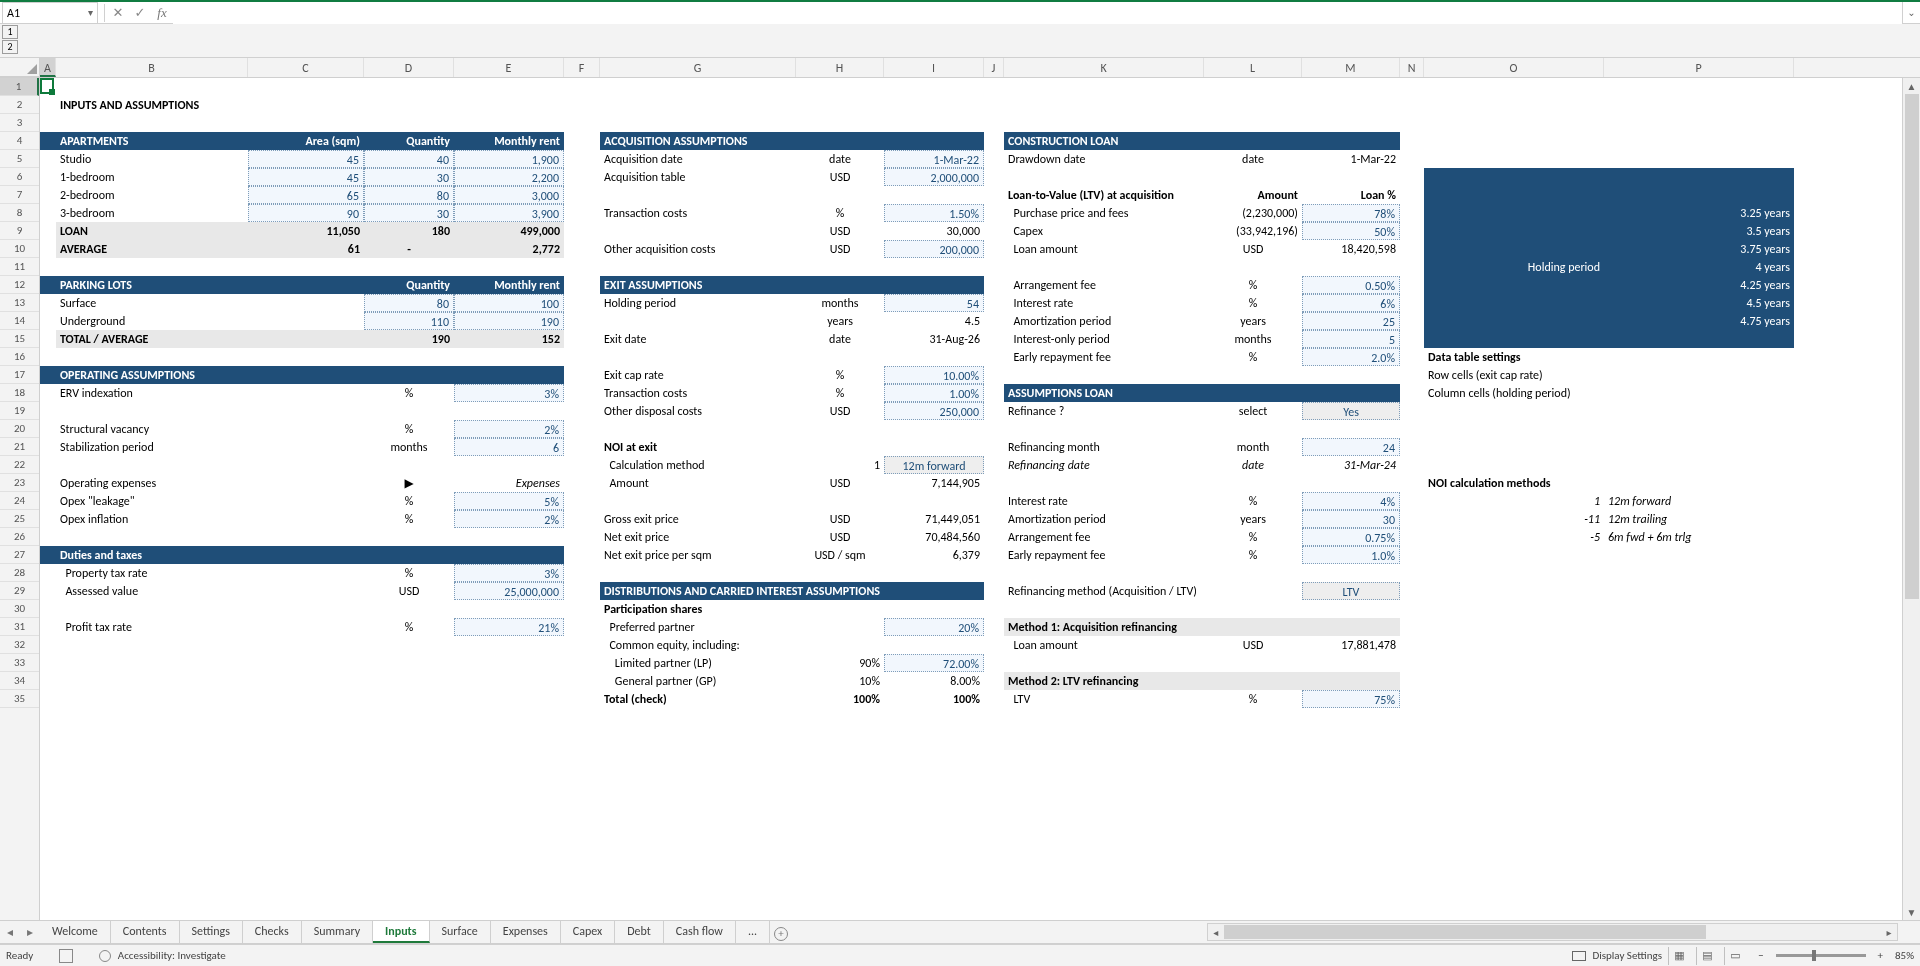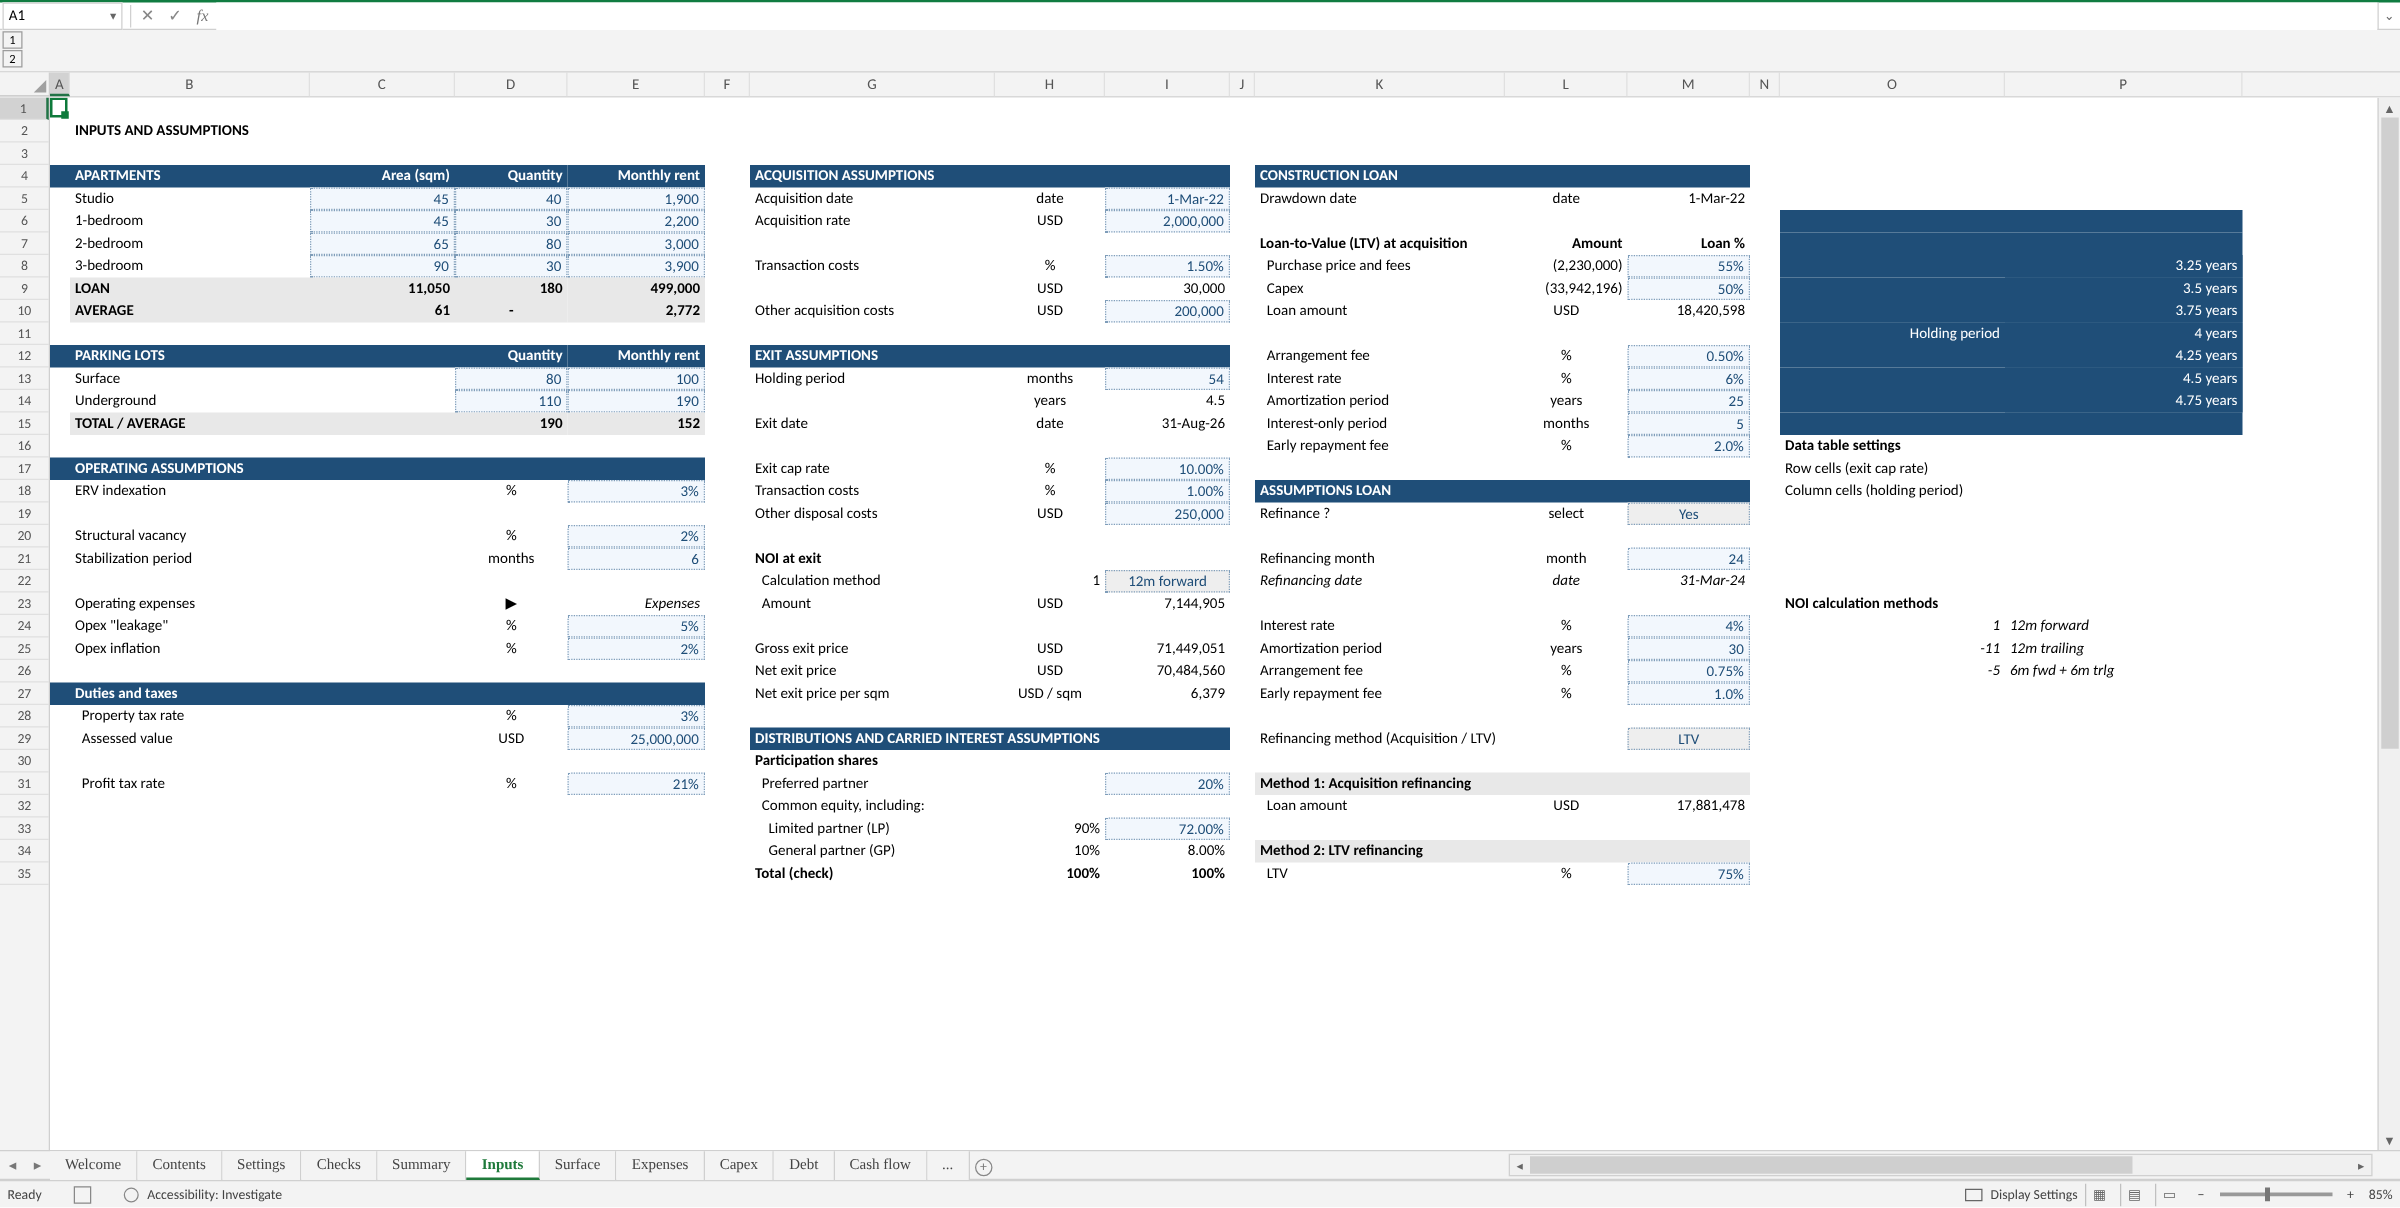--- a/index.html
+++ b/index.html
@@ -432,21 +432,21 @@
         <div class="cell " style="left:16px;top:504px;width:192px">&nbsp;&nbsp;Assessed value</div>
         <div class="cell c" style="left:324px;top:504px;width:90px">USD</div>
         <div class="cell input-cell" style="left:414px;top:504px;width:110px">25,000,000</div>
         <div class="cell " style="left:16px;top:540px;width:192px">&nbsp;&nbsp;Profit tax rate</div>
         <div class="cell c" style="left:324px;top:540px;width:90px">%</div>
         <div class="cell input-cell" style="left:414px;top:540px;width:110px">21%</div>
         <div class="cell hdr-cell" style="left:560px;top:54px;width:384px">ACQUISITION ASSUMPTIONS</div>
         <div class="cell " style="left:560px;top:72px;width:196px">Acquisition date</div>
         <div class="cell c" style="left:756px;top:72px;width:88px">date</div>
         <div class="cell input-cell" style="left:844px;top:72px;width:100px">1-Mar-22</div>
-        <div class="cell " style="left:560px;top:90px;width:196px">Acquisition rate</div>
+        <div class="cell " style="left:560px;top:90px;width:196px">Acquisition table</div>
         <div class="cell c" style="left:756px;top:90px;width:88px">USD</div>
         <div class="cell input-cell" style="left:844px;top:90px;width:100px">2,000,000</div>
         <div class="cell " style="left:560px;top:126px;width:196px">Transaction costs</div>
         <div class="cell c" style="left:756px;top:126px;width:88px">%</div>
         <div class="cell input-cell" style="left:844px;top:126px;width:100px">1.50%</div>
         <div class="cell c" style="left:756px;top:144px;width:88px">USD</div>
         <div class="cell r" style="left:844px;top:144px;width:100px">30,000</div>
         <div class="cell " style="left:560px;top:162px;width:196px">Other acquisition costs</div>
         <div class="cell c" style="left:756px;top:162px;width:88px">USD</div>
         <div class="cell input-cell" style="left:844px;top:162px;width:100px">200,000</div>
@@ -500,21 +500,21 @@
         <div class="cell b r" style="left:844px;top:612px;width:100px">100%</div>
         <div class="cell hdr-cell" style="left:964px;top:54px;width:396px">CONSTRUCTION LOAN</div>
         <div class="cell " style="left:964px;top:72px;width:200px">Drawdown date</div>
         <div class="cell c" style="left:1164px;top:72px;width:98px">date</div>
         <div class="cell r" style="left:1262px;top:72px;width:98px">1-Mar-22</div>
         <div class="cell b" style="left:964px;top:108px;width:200px">Loan-to-Value (LTV) at acquisition</div>
         <div class="cell b r" style="left:1164px;top:108px;width:98px">Amount</div>
         <div class="cell b r" style="left:1262px;top:108px;width:98px">Loan %</div>
         <div class="cell " style="left:964px;top:126px;width:200px">&nbsp;&nbsp;Purchase price and fees</div>
         <div class="cell r" style="left:1164px;top:126px;width:98px">(2,230,000)</div>
-        <div class="cell input-cell" style="left:1262px;top:126px;width:98px">55%</div>
+        <div class="cell input-cell" style="left:1262px;top:126px;width:98px">78%</div>
         <div class="cell " style="left:964px;top:144px;width:200px">&nbsp;&nbsp;Capex</div>
         <div class="cell r" style="left:1164px;top:144px;width:98px">(33,942,196)</div>
         <div class="cell input-cell" style="left:1262px;top:144px;width:98px">50%</div>
         <div class="cell " style="left:964px;top:162px;width:200px">&nbsp;&nbsp;Loan amount</div>
         <div class="cell c" style="left:1164px;top:162px;width:98px">USD</div>
         <div class="cell r" style="left:1262px;top:162px;width:98px">18,420,598</div>
         <div class="cell " style="left:964px;top:198px;width:200px">&nbsp;&nbsp;Arrangement fee</div>
         <div class="cell c" style="left:1164px;top:198px;width:98px">%</div>
         <div class="cell input-cell" style="left:1262px;top:198px;width:98px">0.50%</div>
         <div class="cell " style="left:964px;top:216px;width:200px">&nbsp;&nbsp;Interest rate</div>
@@ -605,21 +605,21 @@
       <div class="vthumb"></div>
       <div class="vtrack"></div>
       <div class="vbtn">▼</div>
     </div>
   </div>
 </div>
 
 <div class="tabs-bar">
   <div class="tab-nav">◂</div>
   <div class="tab-nav">▸</div>
-  <div id="tabs" style="display:flex;font-family:Liberation Serif, serif;">
+  <div id="tabs" style="display:flex;">
       <div class="tab">Welcome</div>
       <div class="tab">Contents</div>
       <div class="tab">Settings</div>
       <div class="tab">Checks</div>
       <div class="tab">Summary</div>
       <div class="tab active">Inputs</div>
       <div class="tab">Surface</div>
       <div class="tab">Expenses</div>
       <div class="tab">Capex</div>
       <div class="tab">Debt</div>

